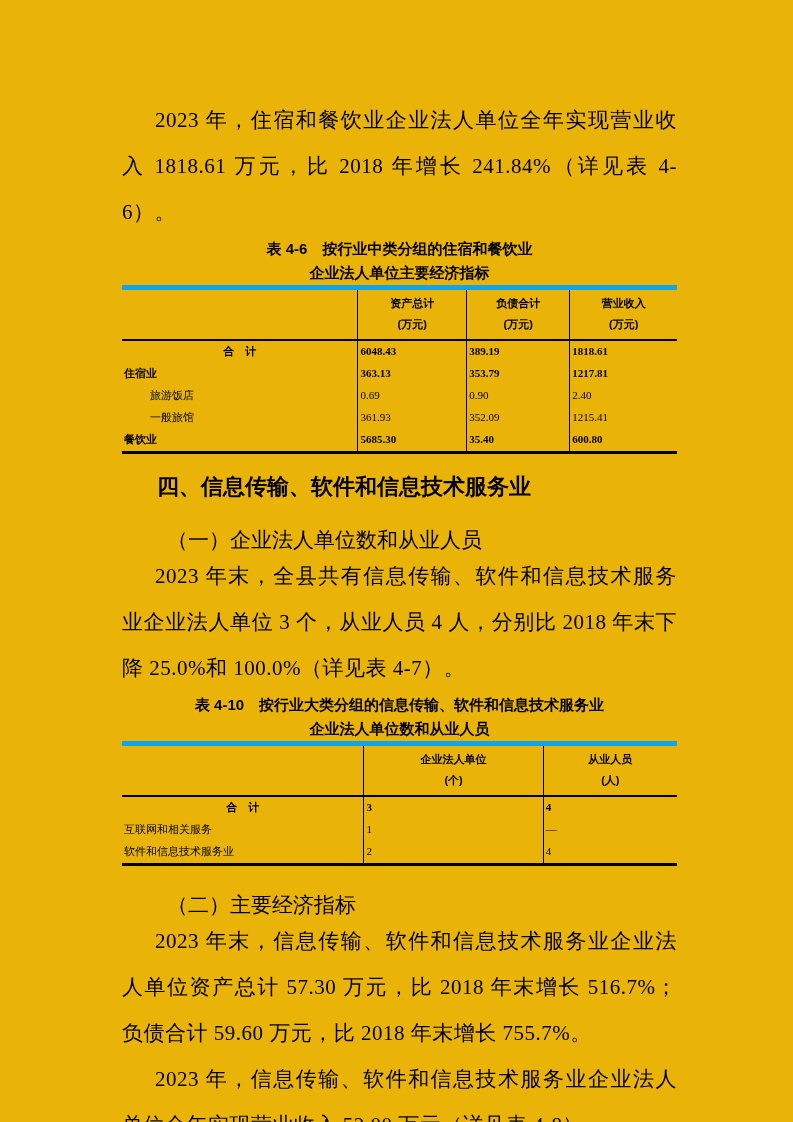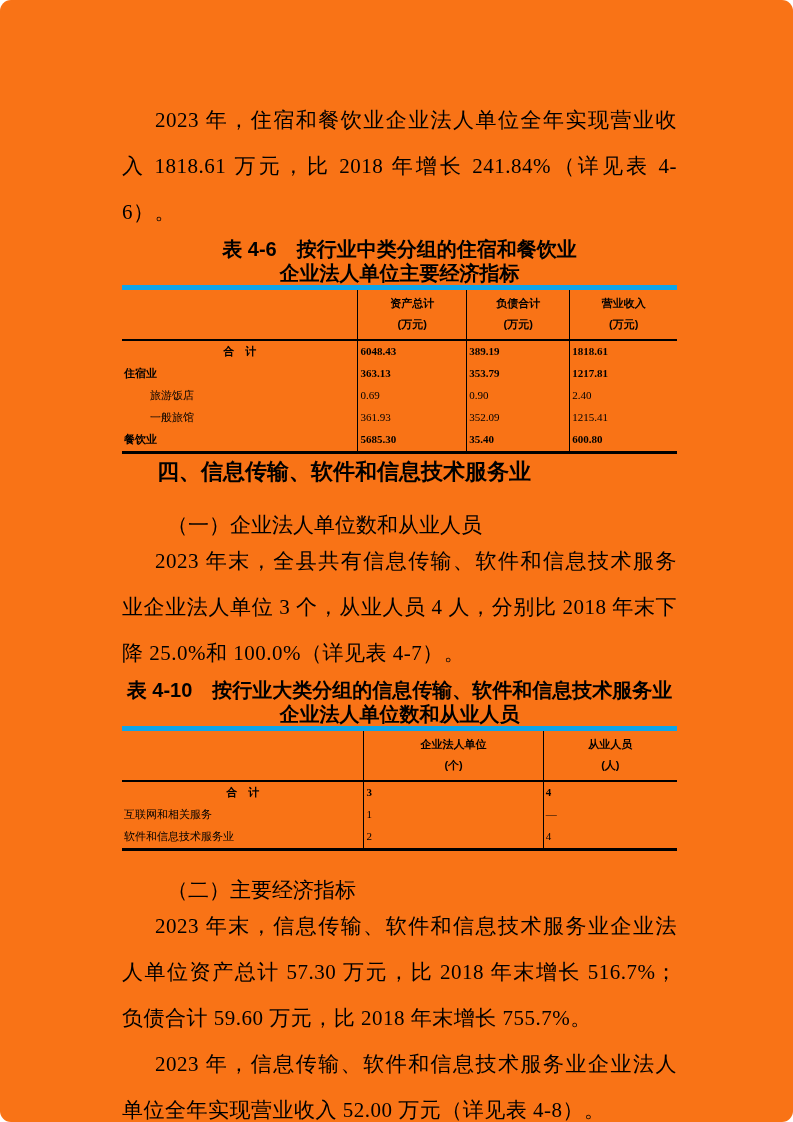--- a/index.html
+++ b/index.html
@@ -1,39 +1,38 @@
 <!DOCTYPE html>
 <html><head>
 <meta charset="utf-8">
 <style>
   html, body { margin: 0; padding: 0; background: #ffffff; }
   .page {
     position: relative;
     width: 793px;
     height: 1122px;
     box-sizing: border-box;
-    background: #f97316;
+    background: #eab308;
     color: #000000;
     padding: 97px 116px 10px 122px;
     font-family: "Liberation Serif", "DejaVu Serif", serif;
     overflow: hidden;
-    border-radius: 11px;
   }
   p.body {
     margin: 0;
     font-size: 21px;
     line-height: 46px;
     text-align: justify;
     text-indent: 33px;
     letter-spacing: 0.5px;
   }
   .table-title {
     font-family: "Liberation Sans", "DejaVu Sans", sans-serif;
     font-weight: bold;
-    font-size: 20px;
+    font-size: 15px;
     line-height: 24px;
     text-align: center;
   }
   table.stat {
     width: 100%;
     border-collapse: collapse;
     table-layout: fixed;
     border-top: 5px solid #0ea5e9;
     border-bottom: 3px solid #000;
     font-size: 11px;
@@ -65,21 +64,21 @@
     font-family: "Liberation Sans", "DejaVu Sans", sans-serif;
   }
   table.stat tr.bold td.lbl {
     font-weight: bold;
     font-family: "Liberation Sans", "DejaVu Sans", sans-serif;
   }
   table.stat tr.total td.val,
   table.stat tr.bold td.val { font-weight: bold; }
   table.stat tr.indent td.lbl { padding-left: 28px; }
   h2.section {
-    margin: 4px 0 0 0;
+    margin: 19px 0 0 0;
     font-family: "Liberation Sans", "DejaVu Sans", sans-serif;
     font-weight: bold;
     font-size: 22px;
     line-height: 28px;
     text-indent: 35px;
   }
   h3.sub {
     margin: 26px 0 0 0;
     font-family: "Liberation Serif", "DejaVu Serif", serif;
     font-weight: 500;

